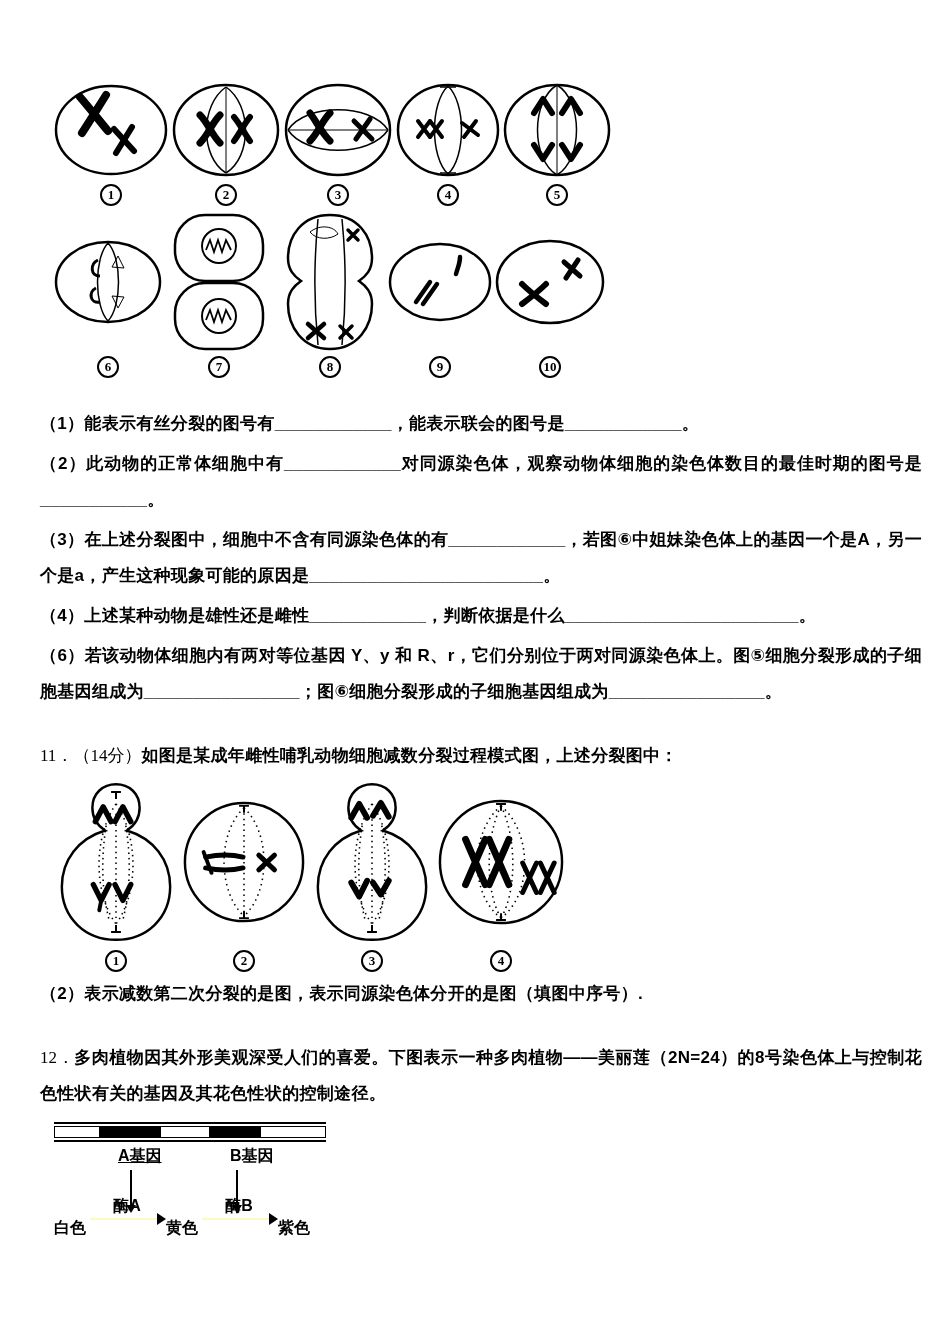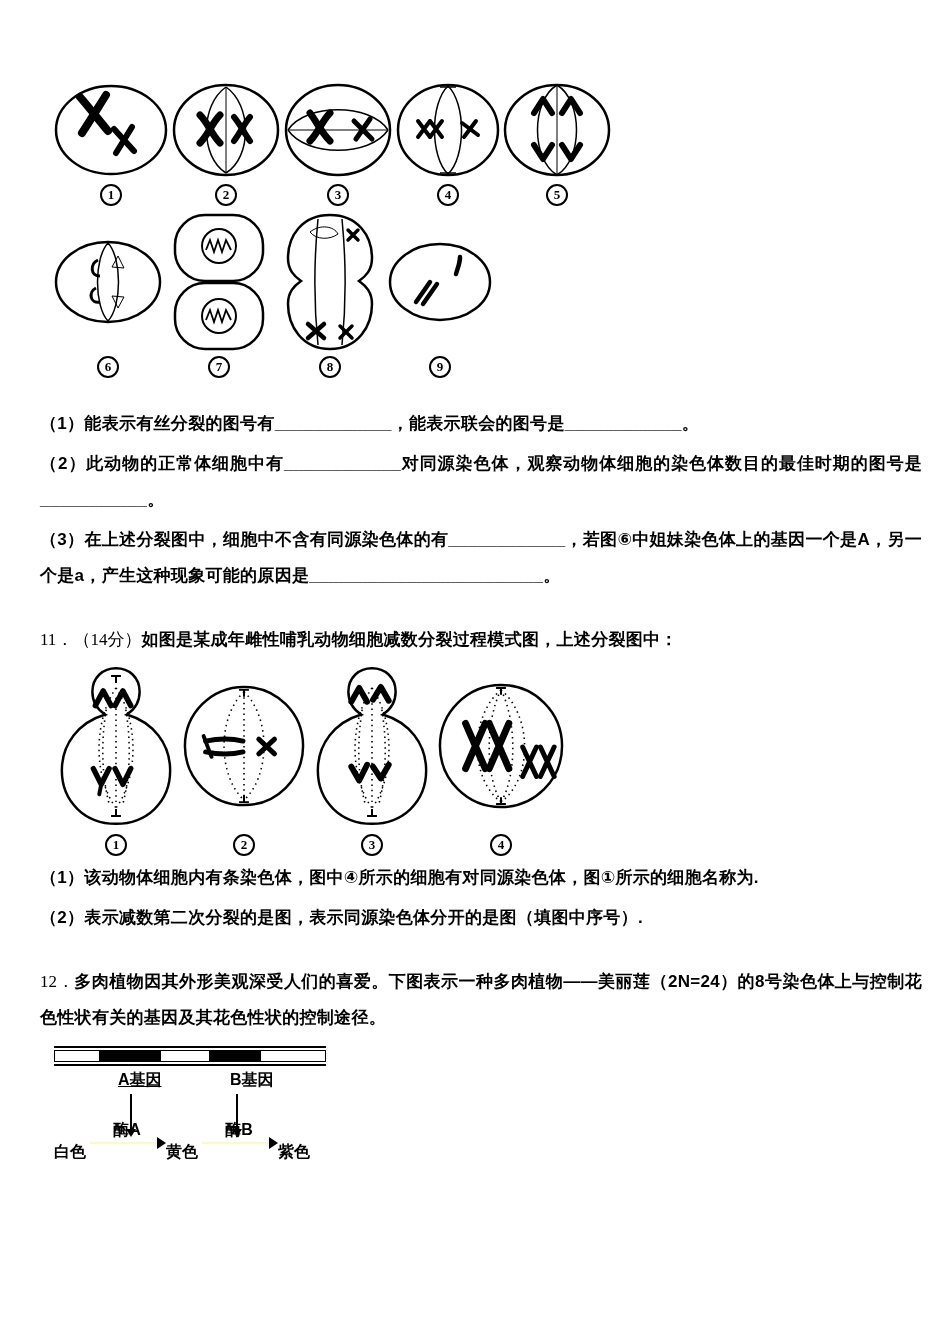--- a/index.html
+++ b/index.html
@@ -197,26 +197,39 @@
       <div class="cellbox">
           <svg width="108" height="92" viewBox="0 0 108 92">
         <ellipse cx="54" cy="46" rx="50" ry="38" stroke-width="2.5"></ellipse>
         <path d="M30,66 L44,46 M37,68 L51,48" stroke-width="4.5" stroke-linecap="round"></path>
         <path d="M70,38 C72,31 74,27 74,21" stroke-width="4.5" stroke-linecap="round"></path>
       </svg>
         </div>
       <div class="circ-num">9</div>
     </div>
 
+    <div class="fig-col">
+      <div class="cellbox">
+          <svg width="112" height="96" viewBox="0 0 112 96">
+        <ellipse cx="56" cy="48" rx="53" ry="41" stroke-width="2.5"></ellipse>
+        <path d="M28,50 C36,58 44,64 52,70" stroke-width="6" stroke-linecap="round"></path>
+        <path d="M52,50 C44,58 36,64 28,70" stroke-width="6" stroke-linecap="round"></path>
+        <path d="M70,28 L86,42 M84,26 L72,44" stroke-width="5" stroke-linecap="round"></path>
+      </svg>
+        </div>
+      <div class="circ-num">10</div>
+    </div>
   </div>
 
   <div class="qblock">
     <p class="qtext">（1）能表示有丝分裂的图号有____________，能表示联会的图号是____________。</p>
     <p class="qtext">（2）此动物的正常体细胞中有____________对同源染色体，观察动物体细胞的染色体数目的最佳时期的图号是___________。</p>
     <p class="qtext">（3）在上述分裂图中，细胞中不含有同源染色体的有____________，若图⑥中姐妹染色体上的基因一个是A，另一个是a，产生这种现象可能的原因是________________________。</p>
+    <p class="qtext">（4）上述某种动物是雄性还是雌性____________，判断依据是什么________________________。</p>
+    <p class="qtext">（6）若该动物体细胞内有两对等位基因 Y、y 和 R、r，它们分别位于两对同源染色体上。图⑤细胞分裂形成的子细胞基因组成为________________；图⑥细胞分裂形成的子细胞基因组成为________________。</p>
   </div>
 
   <div class="qblock">
     <p class="stemline"><span class="qnum">11．</span><span class="qnum">（14分）</span><span class="qbody">如图是某成年雌性哺乳动物细胞减数分裂过程模式图，上述分裂图中：</span></p>
 
     <div class="fig-row rowq11" style="margin-top:4px;">
 
       <div class="fig-col">
         <div class="cellbox">
             <svg width="128" height="168" viewBox="0 0 130 170">
@@ -275,21 +288,20 @@
           <path d="M30,62 L50,108 M50,62 L30,108" stroke-width="7" stroke-linecap="round"></path>
           <path d="M54,62 L74,108 M74,62 L54,108" stroke-width="7" stroke-linecap="round"></path>
           <path d="M88,86 L102,116 M102,86 L88,116" stroke-width="5" stroke-linecap="round"></path>
           <path d="M106,86 L120,116 M120,86 L106,116" stroke-width="5" stroke-linecap="round"></path>
         </svg>
           </div>
         <div class="circ-num">4</div>
       </div>
     </div>
 
-    <p class="qtext">（1）该动物体细胞内有条染色体，图中④所示的细胞有对同源染色体，图①所示的细胞名称为.</p>
     <p class="qtext">（2）表示减数第二次分裂的是图，表示同源染色体分开的是图（填图中序号）.</p>
   </div>
 
   <div class="qblock">
     <p class="stemline"><span class="qnum">12．</span><span class="qbody">多肉植物因其外形美观深受人们的喜爱。下图表示一种多肉植物——美丽莲（2N=24）的8号染色体上与控制花色性状有关的基因及其花色性状的控制途径。</span></p>
 
     <div class="gene-diagram">
       <div class="chrom-wrap">
         <div class="chrom-line"></div>
         <div class="chrom-bar">

